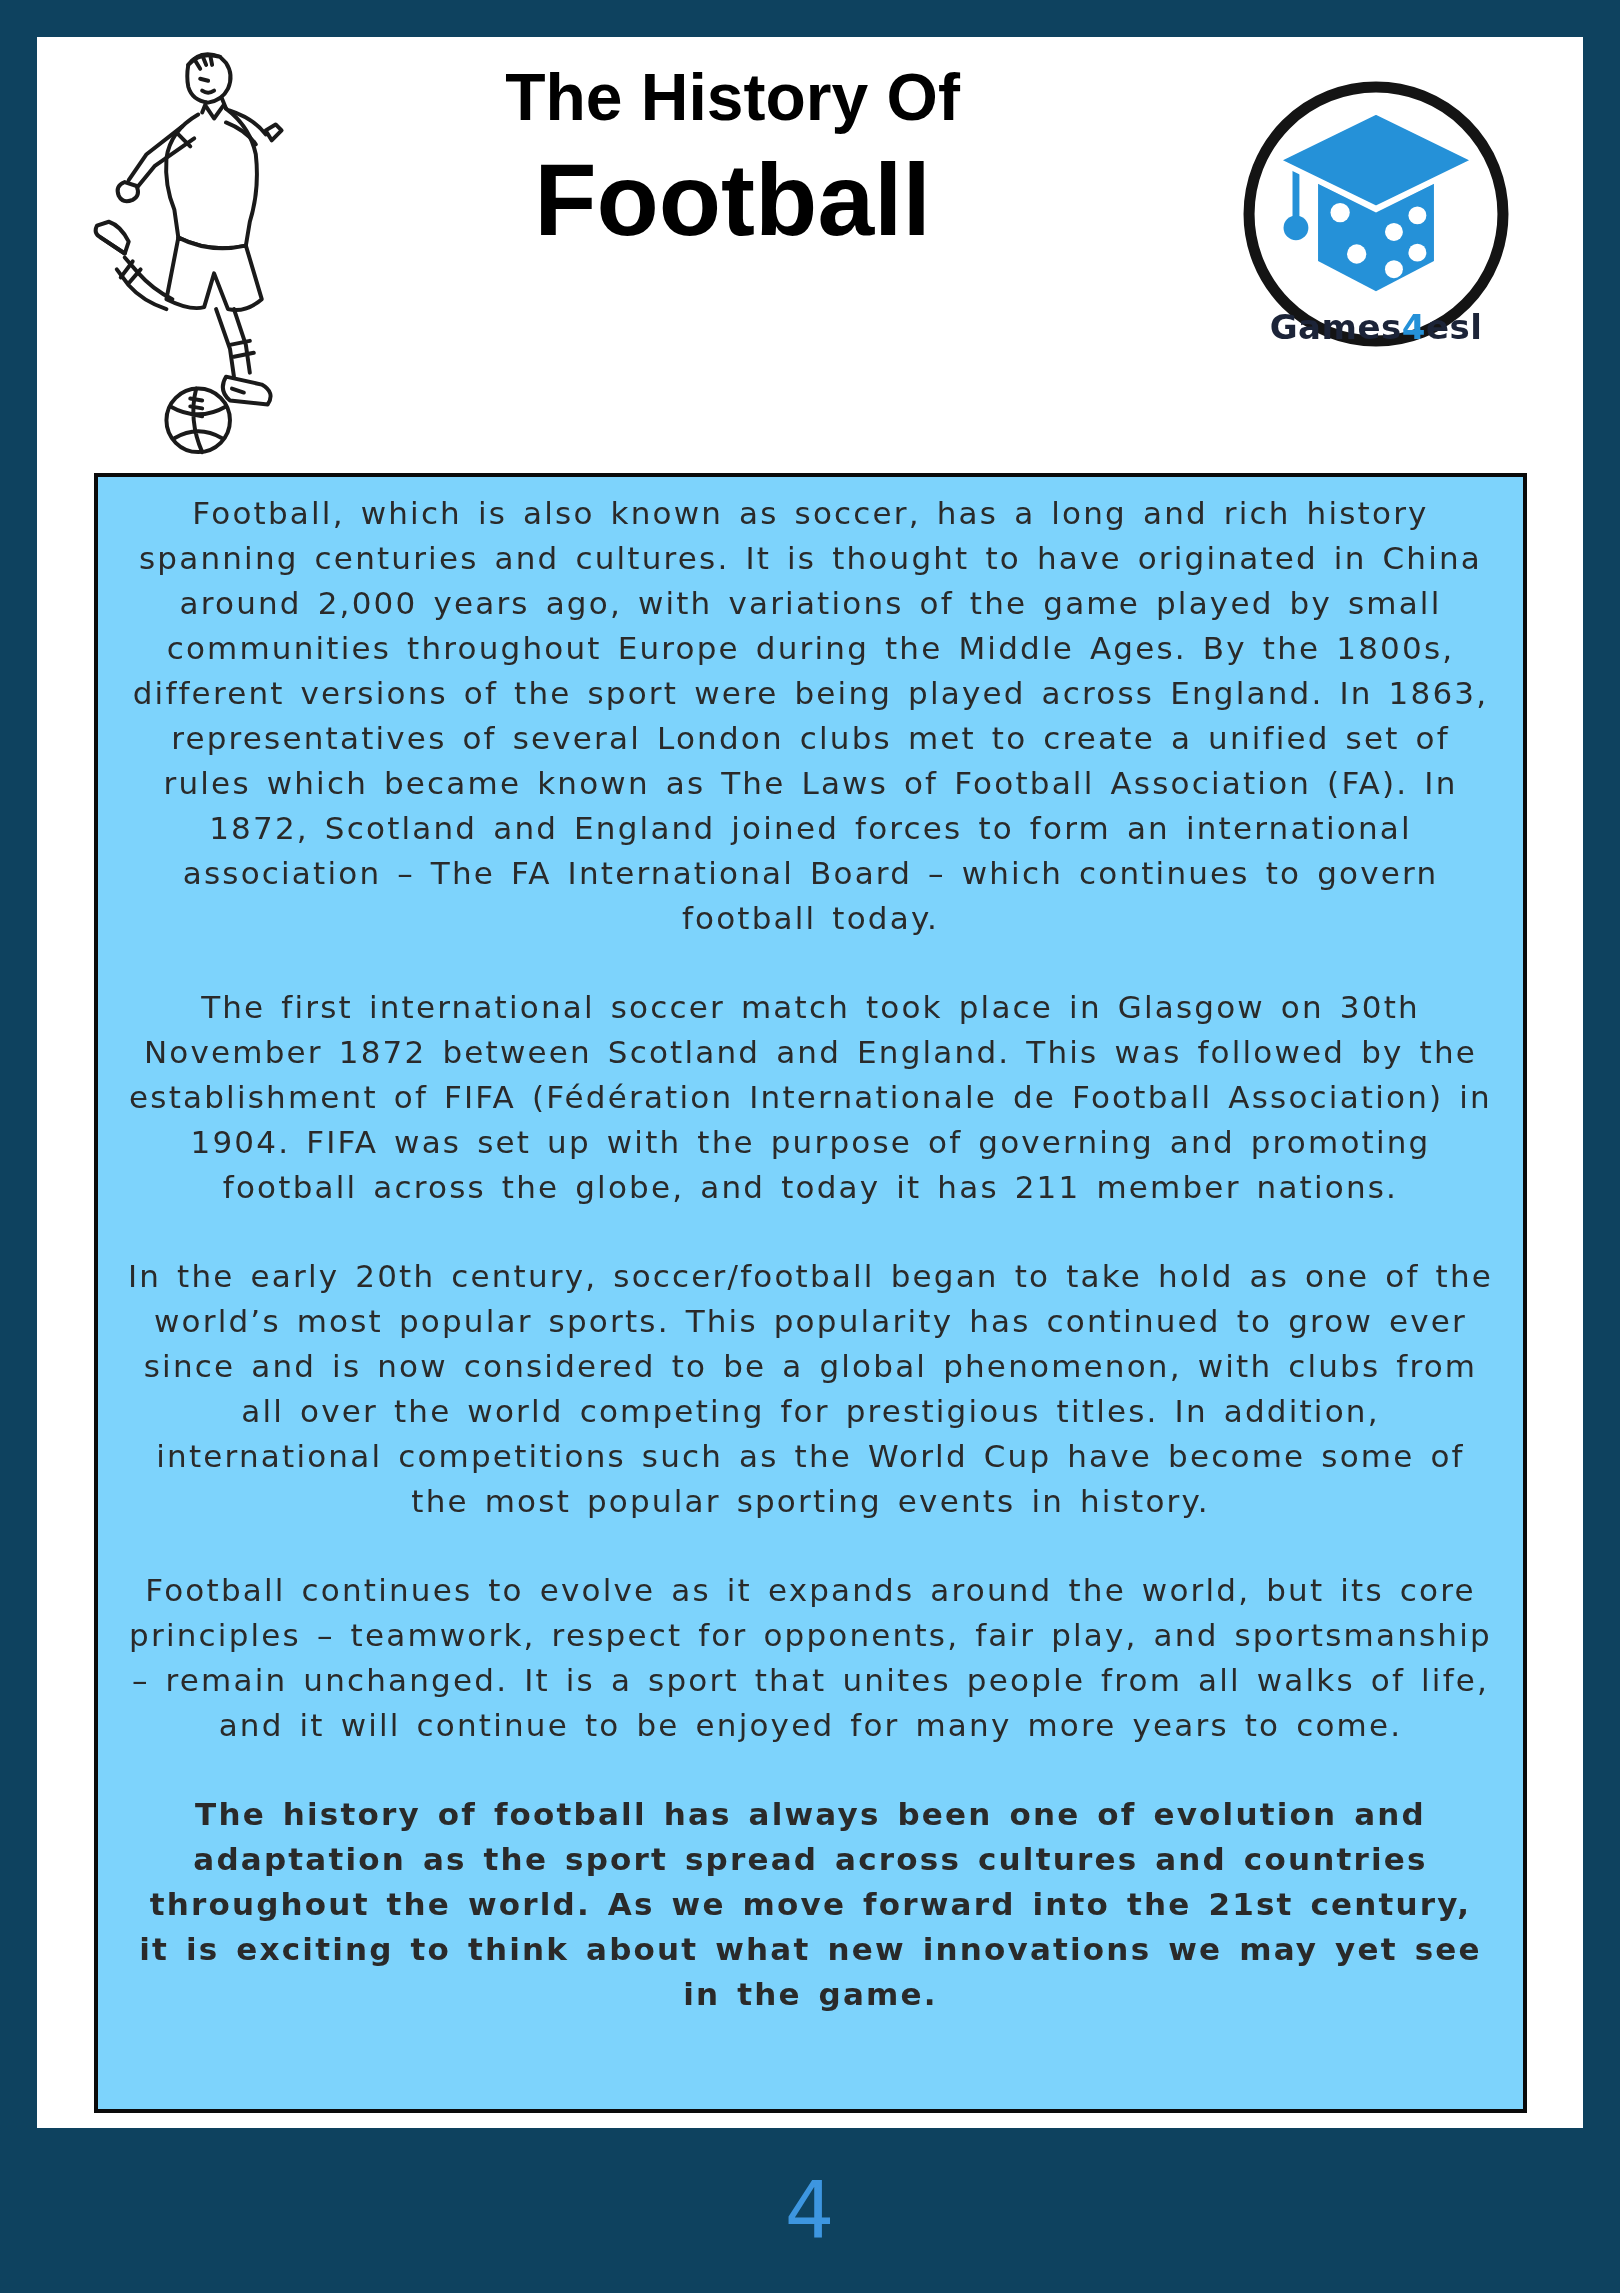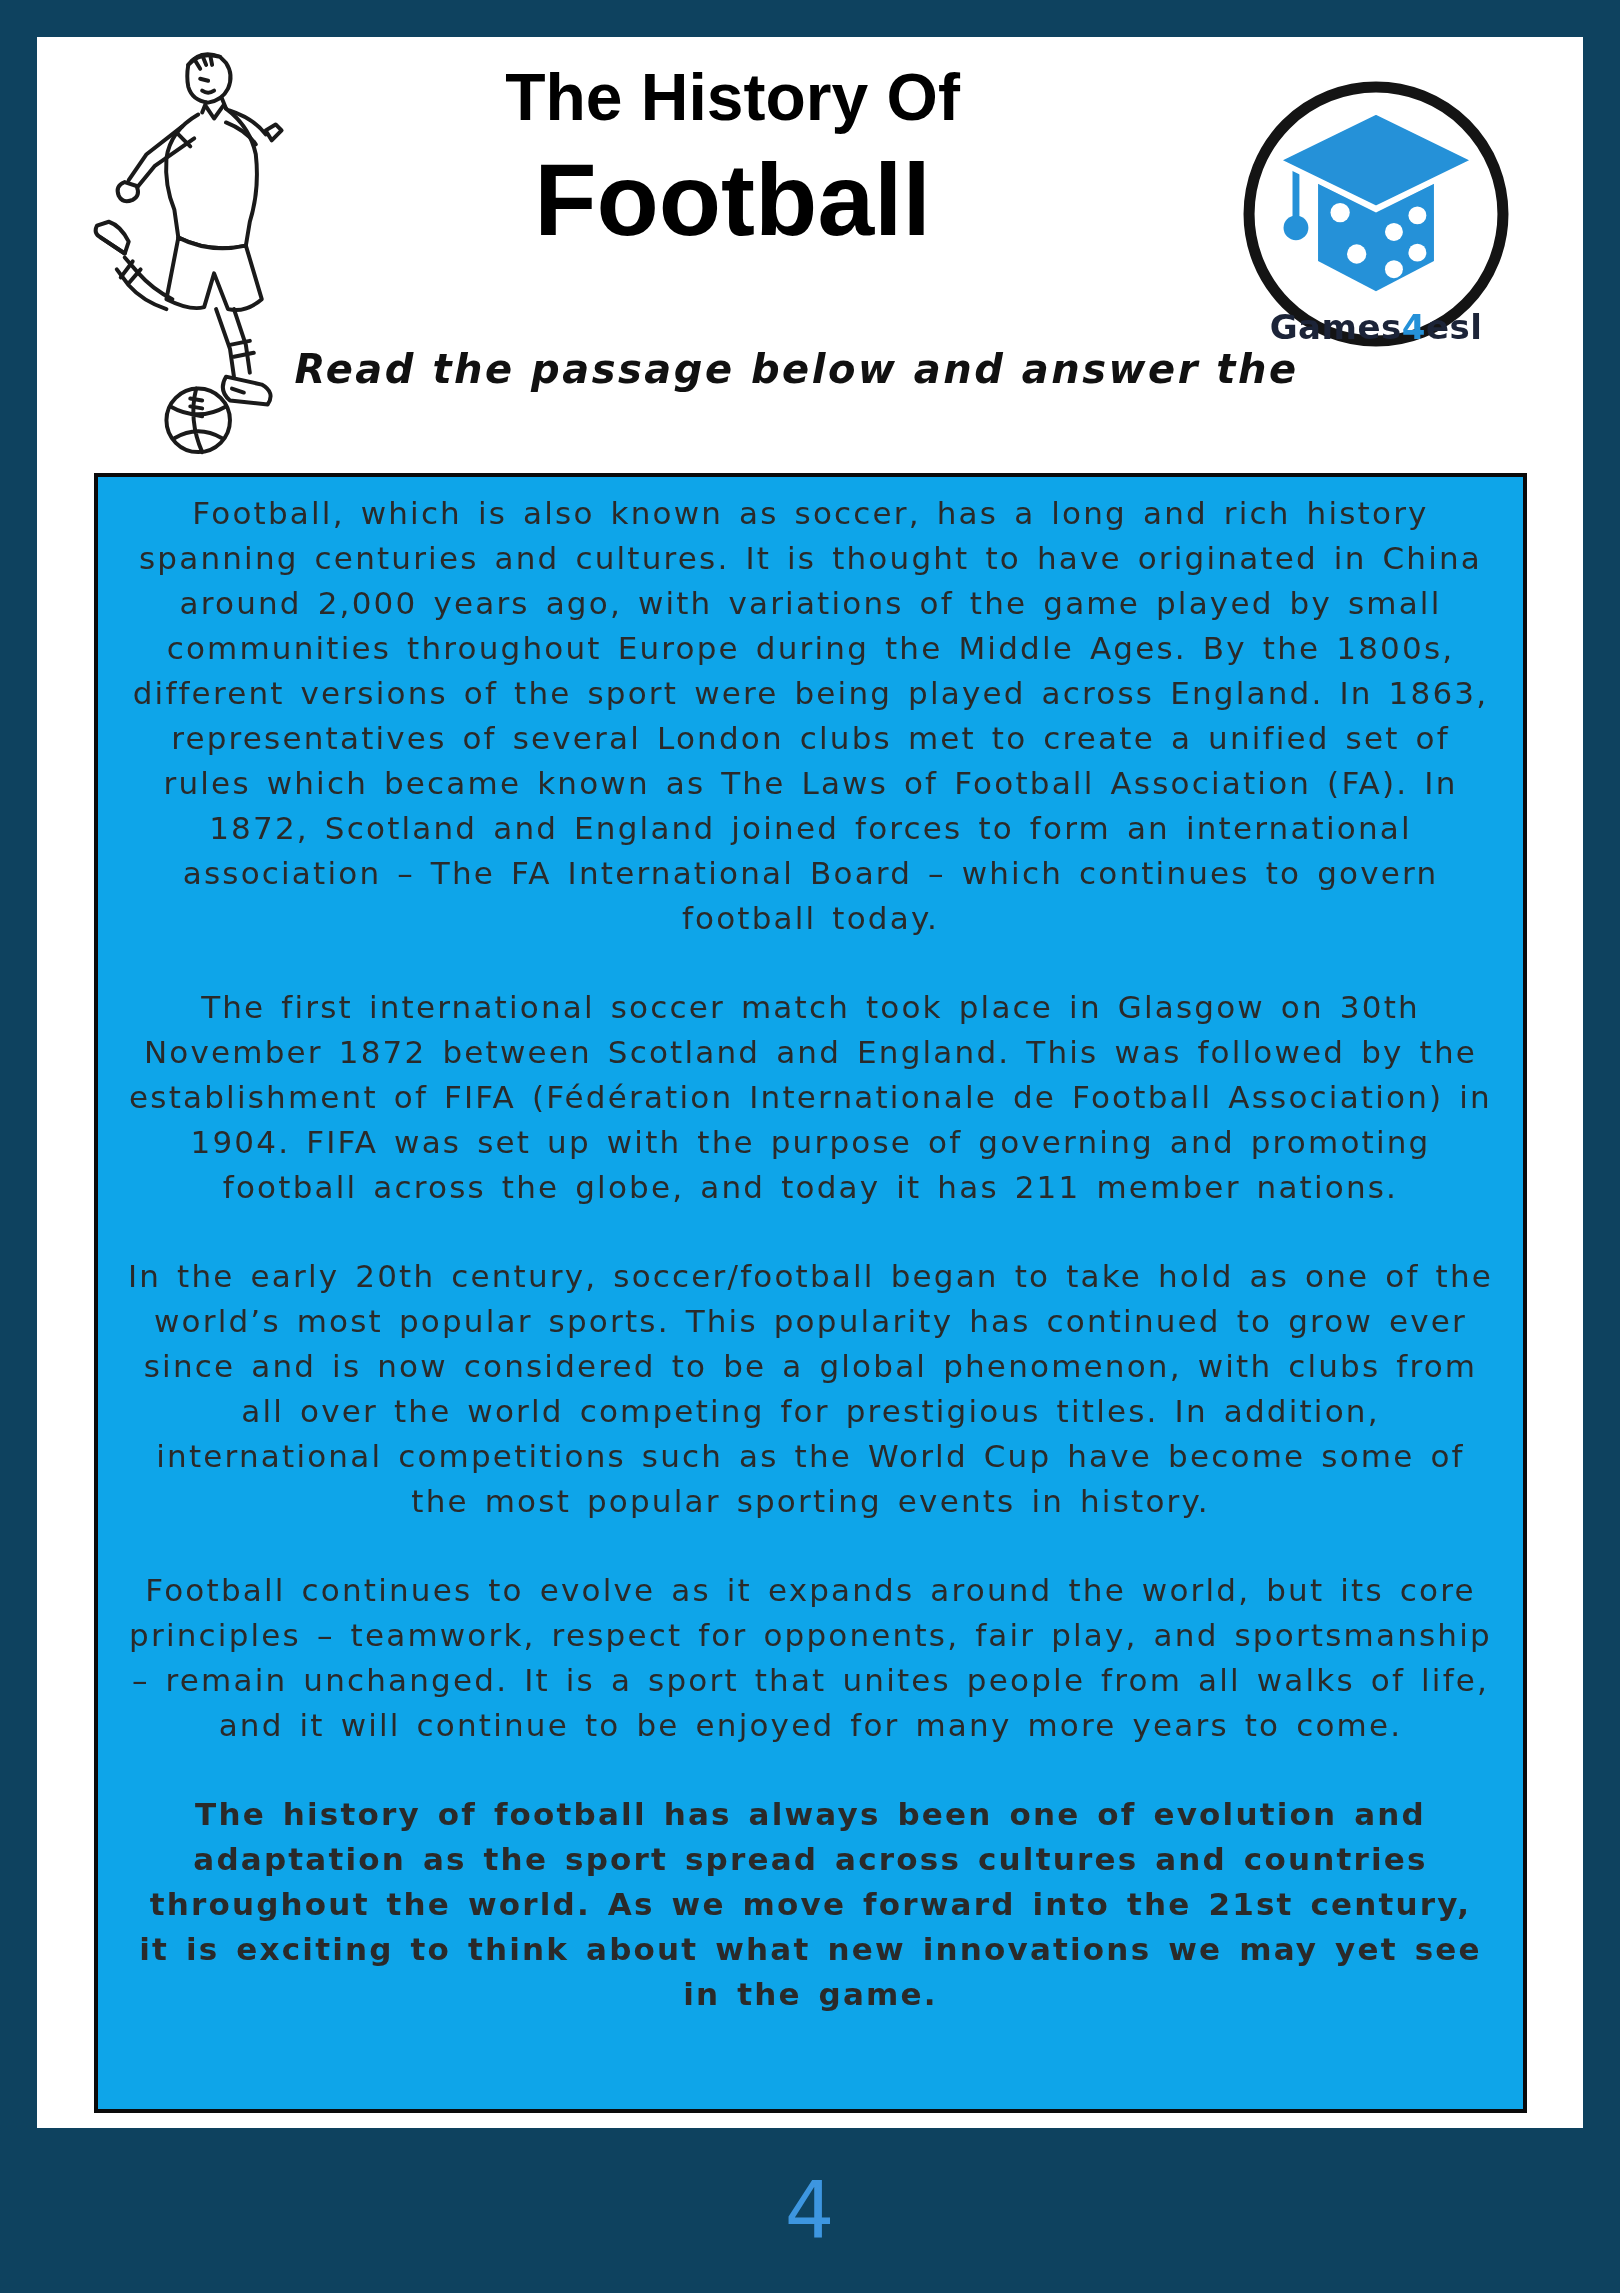--- a/index.html
+++ b/index.html
@@ -53,21 +53,21 @@
     font-size:40px;line-height:77px;letter-spacing:2.5px;
     color:#111111;
   }
   
   .passage-box{
     position:absolute;left:57px;top:436px;
     width:1433px;height:1640px;
     border:4.9px solid #0a0a0a;
     box-sizing:border-box;
     padding:13.7px 29px 9.8px 29px;
-    background:#0ea5e9;
+    background:#7dd3fc;
   }
   .passage-box p{
     margin:0 0 44px 0;
     text-align:center;
     font-size:31px;line-height:45px;
     letter-spacing:2.2px;word-spacing:3.9px;
     color:#2a2a2a;
   }
   .passage-box p:last-child{margin-bottom:0;font-weight:bold;}
   
@@ -150,21 +150,20 @@
       <circle cx="130" cy="128" r="6.5" fill="#ffffff"></circle>
 
       <polygon points="100,26 172,61 100,96 28,61" fill="#2591d8" stroke="#ffffff" stroke-width="4"></polygon>
     </svg>
     <div class="logo-text">
       <span>Games</span><span class="accent">4</span><span>esl</span>
     </div>
   </div>
 
   <div class="subtitle">
-    <div>Read the passage below and answer the</div>
   </div>
 
   <div class="passage-box">
     <p>Football, which is also known as soccer, has a long and rich history spanning centuries and cultures. It is thought to have originated in China around 2,000 years ago, with variations of the game played by small communities throughout Europe during the Middle Ages. By the 1800s, different versions of the sport were being played across England. In 1863, representatives of several London clubs met to create a unified set of rules which became known as The Laws of Football Association (FA). In 1872, Scotland and England joined forces to form an international association – The FA International Board – which continues to govern football today.</p>
     <p>The first international soccer match took place in Glasgow on 30th November 1872 between Scotland and England. This was followed by the establishment of FIFA (Fédération Internationale de Football Association) in 1904. FIFA was set up with the purpose of governing and promoting football across the globe, and today it has 211 member nations.</p>
     <p>In the early 20th century, soccer/football began to take hold as one of the world’s most popular sports. This popularity has continued to grow ever since and is now considered to be a global phenomenon, with clubs from all over the world competing for prestigious titles. In addition, international competitions such as the World Cup have become some of the most popular sporting events in history.</p>
     <p>Football continues to evolve as it expands around the world, but its core principles – teamwork, respect for opponents, fair play, and sportsmanship – remain unchanged. It is a sport that unites people from all walks of life, and it will continue to be enjoyed for many more years to come.</p>
     <p>The history of football has always been one of evolution and adaptation as the sport spread across cultures and countries throughout the world. As we move forward into the 21st century, it is exciting to think about what new innovations we may yet see in the game.</p>
   </div>
 

